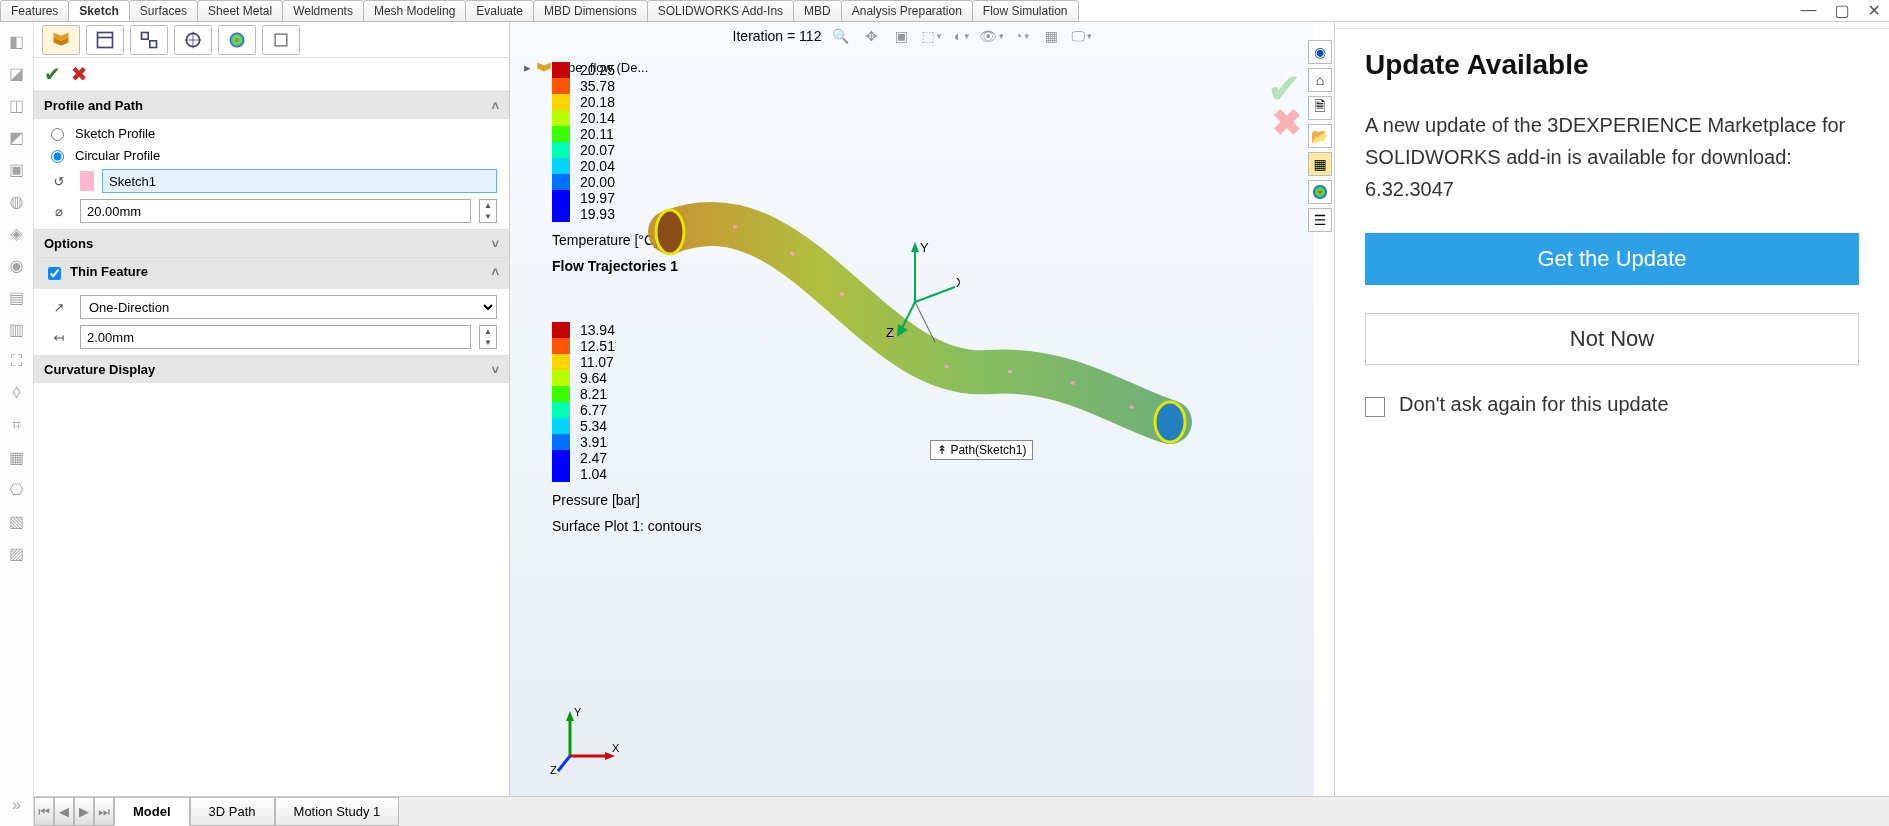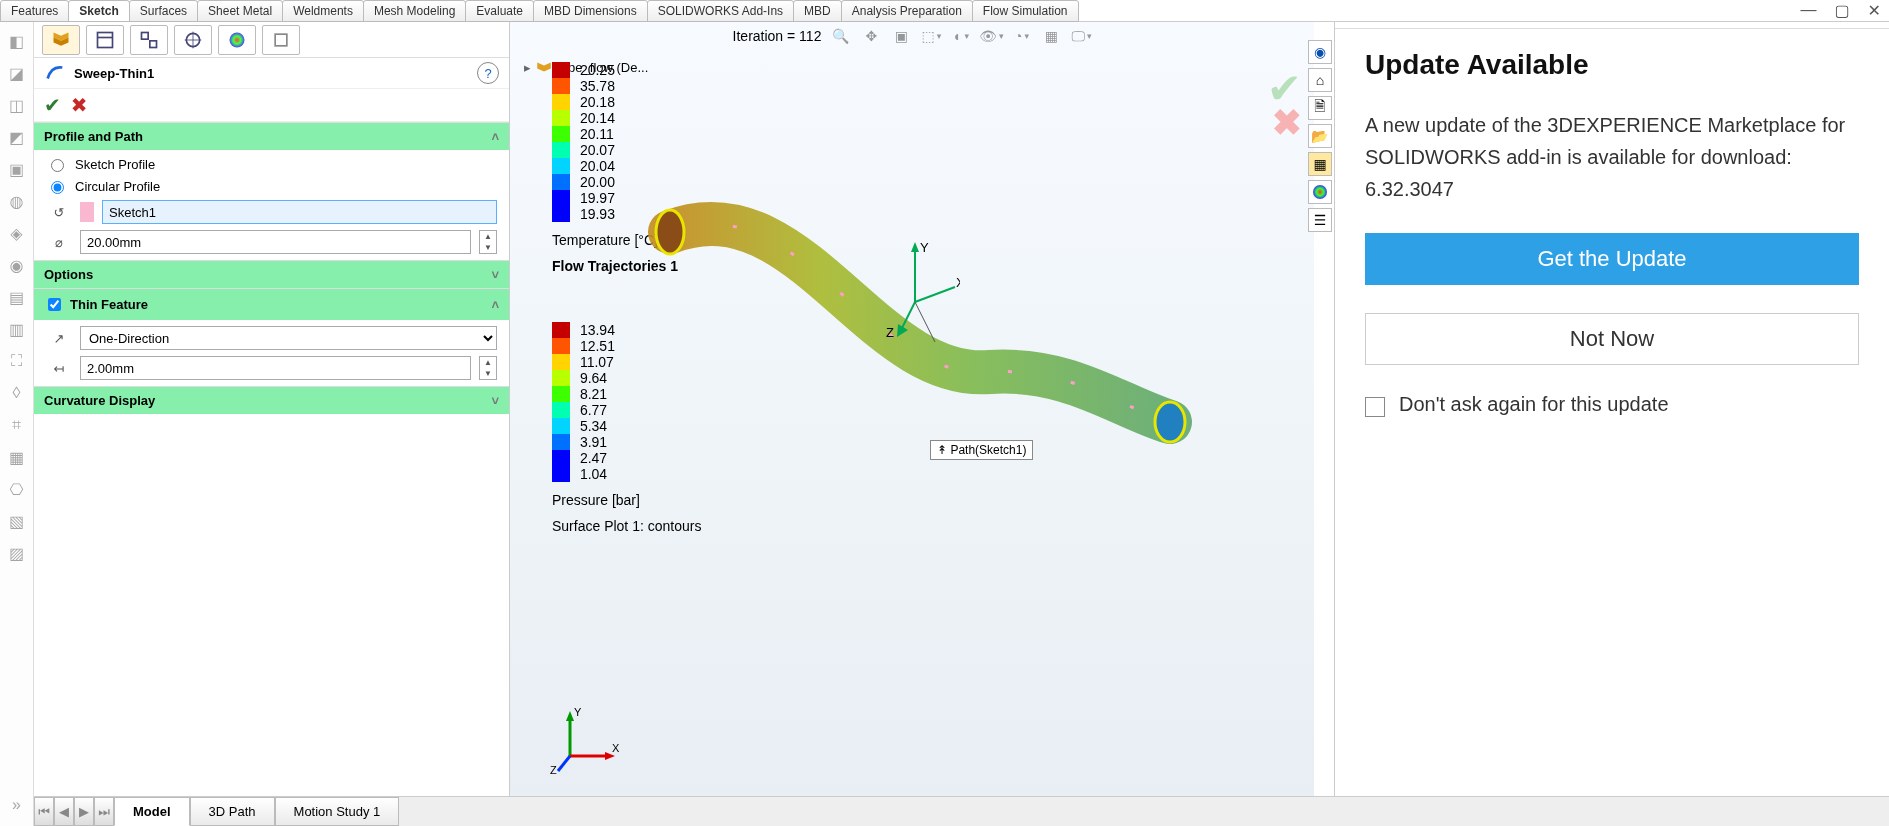--- a/index.html
+++ b/index.html
@@ -24,21 +24,21 @@
   .pm .pmtabs .pt svg{width:20px;height:20px}
   .pm .head{display:flex;align-items:center;padding:4px 10px;gap:8px;border-bottom:1px solid #eee}
   .pm .head .fname{font-weight:bold}
   .pm .head .help{margin-left:auto;width:22px;height:22px;border:1px solid #888;border-radius:50%;display:flex;align-items:center;justify-content:center;color:#1565c0;cursor:pointer}
   .pm .okrow{display:flex;gap:10px;padding:4px 10px;border-bottom:1px solid #eee}
   .pm .okrow span{font-size:20px;cursor:pointer}
   .ok{color:#2e7d32}.cancel{color:#c62828}
 
   .pm .scroll{overflow-y:auto;flex:1}
   .pm .grp{border-top:1px solid #ddd}
-  .pm .grp-h{display:flex;align-items:center;padding:6px 10px;font-weight:bold;background:#86efac}
+  .pm .grp-h{display:flex;padding:6px 10px;font-weight:bold;background:#e5e5e5}
   .pm .grp-h .chev{margin-left:auto;color:#777;cursor:pointer}
   .pm .body{padding:6px 12px;display:flex;flex-direction:column;gap:6px}
   .pm input[type=radio]{accent-color:#0a84ff}
   .pm .row{display:flex;align-items:center;gap:8px}
   .pm .row label{font-size:13px}
   .pm .idicon{width:26px;display:flex;justify-content:center;color:#555}
   .pm .selbox{flex:1;height:24px;border:1px solid #5ab0ff;background:#e6f3ff;padding:2px 6px;font-size:13px}
   .pm .num{flex:1;height:24px;border:1px solid #aaa;padding:2px 6px;font-size:13px}
   .pm .spin{width:18px;height:24px;border:1px solid #aaa;display:flex;flex-direction:column}
   .pm .spin b{flex:1;display:flex;align-items:center;justify-content:center;font-size:8px;color:#555;cursor:pointer}
@@ -180,27 +180,20 @@
             </defs>
           </svg>
         </div>
       <div class="pt">
           <svg viewBox="0 0 24 24">
             <rect x="5" y="5" width="14" height="14" fill="none" stroke="#888" stroke-width="2"></rect>
           </svg>
         </div>
     </div>
 
-    <div class="head">
-      <svg width="22" height="22" viewBox="0 0 24 24">
-          <path d="M4 18 Q8 4 20 6" fill="none" stroke="#1e66e0" stroke-width="3"></path>
-        </svg>
-      <span class="fname">Sweep-Thin1</span>
-      <span class="help">?</span>
-    </div>
     <div class="okrow">
       <span class="ok">✔</span>
       <span class="cancel">✖</span>
     </div>
 
     <div class="scroll">
       <div class="grp">
         <div class="grp-h">
             <span>Profile and Path</span>
             <span class="chev">˄</span>

